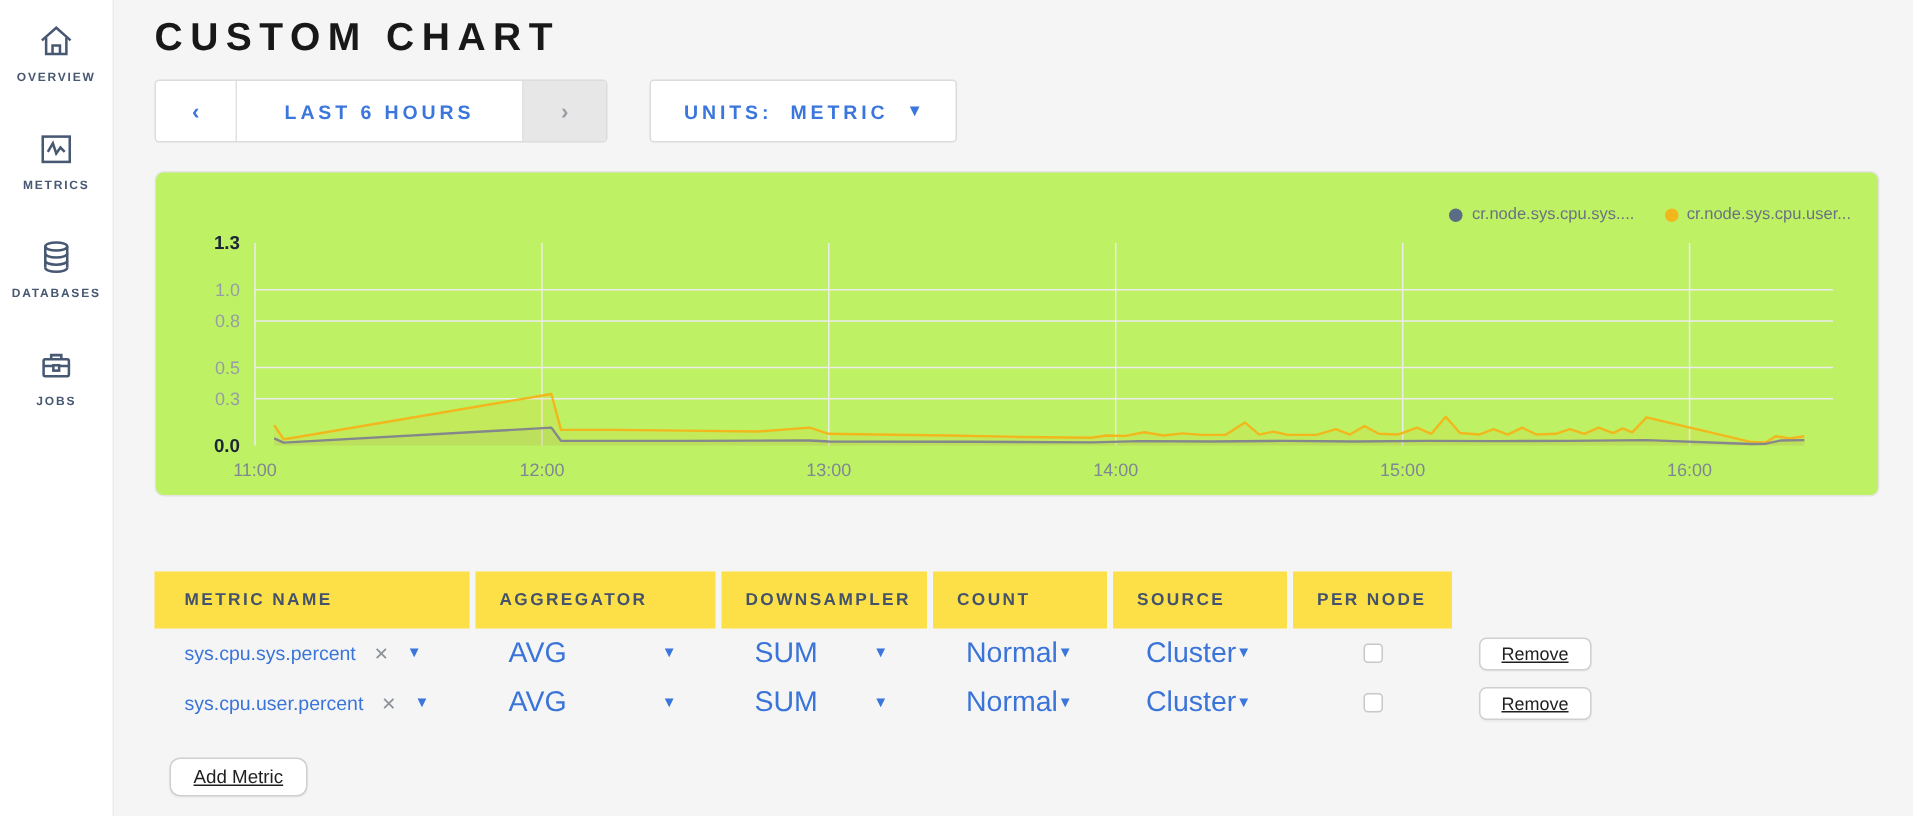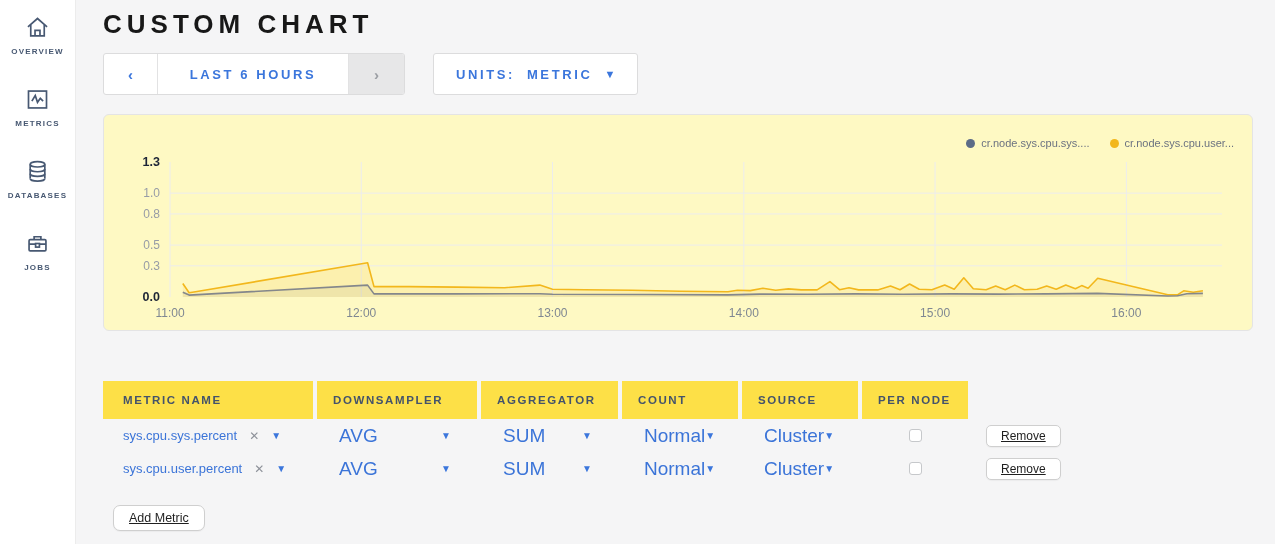--- a/index.html
+++ b/index.html
@@ -23,21 +23,21 @@
   .tw-seg { display:flex; align-items:center; justify-content:center; }
   .tw-prev { width:54px; border-right:1px solid #e2e2e3; color:#3b76dc; font-size:15px; font-weight:700; cursor:pointer; }
   .tw-range { width:190px; color:#3b76dc; font-size:13px; font-weight:700; letter-spacing:2.6px; cursor:pointer; }
   .tw-next { width:56px; background:#e7e7e8; border-left:1px solid #e2e2e3; color:#9b9ea3; font-size:15px; font-weight:700; }
   .units-group { display:flex; align-items:center; gap:12px; border:1px solid #dcdcdd; border-radius:3px;
                  background:#fff; height:42px; padding:16px 22px; cursor:pointer; }
   .units-label, .units-value { color:#3b76dc; font-size:13px; font-weight:700; letter-spacing:2.6px; }
   .caret { color:#3b76dc; font-size:11px; line-height:1; }
 
   
-  .chart-card { position:relative; width:1150px; height:217px; margin-top:19px; background:#fef9c3;
+  .chart-card { position:relative; width:1150px; height:217px; margin-top:19px; background:#bef264;
                 border:1px solid #e4e4e5; border-radius:6px; }
   .legend { position:absolute; top:22px; right:18px; display:flex; gap:20px; }
   .legend-item { display:flex; align-items:center; gap:6px; cursor:pointer; }
   .legend-dot { width:9px; height:9px; border-radius:50%; }
   .legend-text { font-size:11px; color:#6b7280; }
   .tick-label { font-size:12px; fill:#979ca6; }
   .tick-label.bold { font-weight:700; fill:#1c2436; font-size:12.5px; }
   .x-label { font-size:12px; fill:#7f8792; }
 
   
@@ -164,22 +164,22 @@
         <path d="M78.8,182 L78.8,168.5 L85.1,177.8 L91.5,176.8 L263.6,147.7 L270.0,171.6 L305.1,171.6 L352.9,172.1 L400.7,172.7 L435.8,170.1 L448.5,174.2 L480.4,174.7 L528.2,175.3 L576.1,176.3 L623.9,176.8 L633.4,175.3 L646.2,175.6 L658.9,173.2 L671.7,175.3 L684.4,173.9 L697.2,174.9 L713.1,174.9 L725.9,166.6 L735.5,174.7 L745.0,172.7 L754.6,174.9 L773.7,174.9 L786.5,171.1 L796.0,174.7 L805.6,169.0 L815.2,174.2 L827.9,174.7 L840.7,170.1 L850.2,174.2 L859.8,162.8 L869.3,173.7 L882.1,174.7 L891.7,171.1 L901.2,174.7 L910.8,170.1 L920.4,174.7 L933.1,174.2 L942.7,171.1 L952.2,174.2 L961.8,170.1 L971.4,173.7 L977.7,170.6 L984.1,173.2 L993.7,163.3 L1063.8,179.7 L1073.4,179.9 L1079.7,175.8 L1089.3,177.3 L1098.9,175.8 L1098.9,182 Z" fill="rgba(242,183,28,0.12)" stroke="none"></path>
         <path d="M78.8,168.5 L85.1,177.8 L91.5,176.8 L263.6,147.7 L270.0,171.6 L305.1,171.6 L352.9,172.1 L400.7,172.7 L435.8,170.1 L448.5,174.2 L480.4,174.7 L528.2,175.3 L576.1,176.3 L623.9,176.8 L633.4,175.3 L646.2,175.6 L658.9,173.2 L671.7,175.3 L684.4,173.9 L697.2,174.9 L713.1,174.9 L725.9,166.6 L735.5,174.7 L745.0,172.7 L754.6,174.9 L773.7,174.9 L786.5,171.1 L796.0,174.7 L805.6,169.0 L815.2,174.2 L827.9,174.7 L840.7,170.1 L850.2,174.2 L859.8,162.8 L869.3,173.7 L882.1,174.7 L891.7,171.1 L901.2,174.7 L910.8,170.1 L920.4,174.7 L933.1,174.2 L942.7,171.1 L952.2,174.2 L961.8,170.1 L971.4,173.7 L977.7,170.6 L984.1,173.2 L993.7,163.3 L1063.8,179.7 L1073.4,179.9 L1079.7,175.8 L1089.3,177.3 L1098.9,175.8" fill="none" stroke="#f2b71c" stroke-width="1.6" stroke-linejoin="round"></path>
         <path d="M78.8,182 L78.8,177.3 L85.1,180.1 L263.6,170.1 L270.0,178.9 L352.9,178.9 L435.8,178.7 L448.5,179.3 L544.2,179.5 L623.9,179.9 L655.8,179.1 L703.6,179.3 L751.4,178.9 L799.2,179.3 L847.0,178.9 L894.8,179.1 L942.7,178.9 L993.7,178.4 L1063.8,181.0 L1073.4,180.8 L1082.9,178.7 L1098.9,178.4 L1098.9,182 Z" fill="rgba(132,135,139,0.10)" stroke="none"></path>
         <path d="M78.8,177.3 L85.1,180.1 L263.6,170.1 L270.0,178.9 L352.9,178.9 L435.8,178.7 L448.5,179.3 L544.2,179.5 L623.9,179.9 L655.8,179.1 L703.6,179.3 L751.4,178.9 L799.2,179.3 L847.0,178.9 L894.8,179.1 L942.7,178.9 L993.7,178.4 L1063.8,181.0 L1073.4,180.8 L1082.9,178.7 L1098.9,178.4" fill="none" stroke="#84878b" stroke-width="1.6" stroke-linejoin="round"></path>
       </svg>
   </section>
 
   <section class="metrics-table">
     <div class="tbl-header">
       <div class="th-cell">METRIC NAME</div>
+      <div class="th-cell">AGGREGATOR</div>
       <div class="th-cell">DOWNSAMPLER</div>
-      <div class="th-cell">AGGREGATOR</div>
       <div class="th-cell">COUNT</div>
       <div class="th-cell">SOURCE</div>
       <div class="th-cell">PER NODE</div>
     </div>
 
     <div class="tbl-row">
       <div class="cell metric-select">
         <span class="metric-name">sys.cpu.sys.percent</span>
         <span class="clear-x">✕</span>
         <span class="caret">▼</span>

